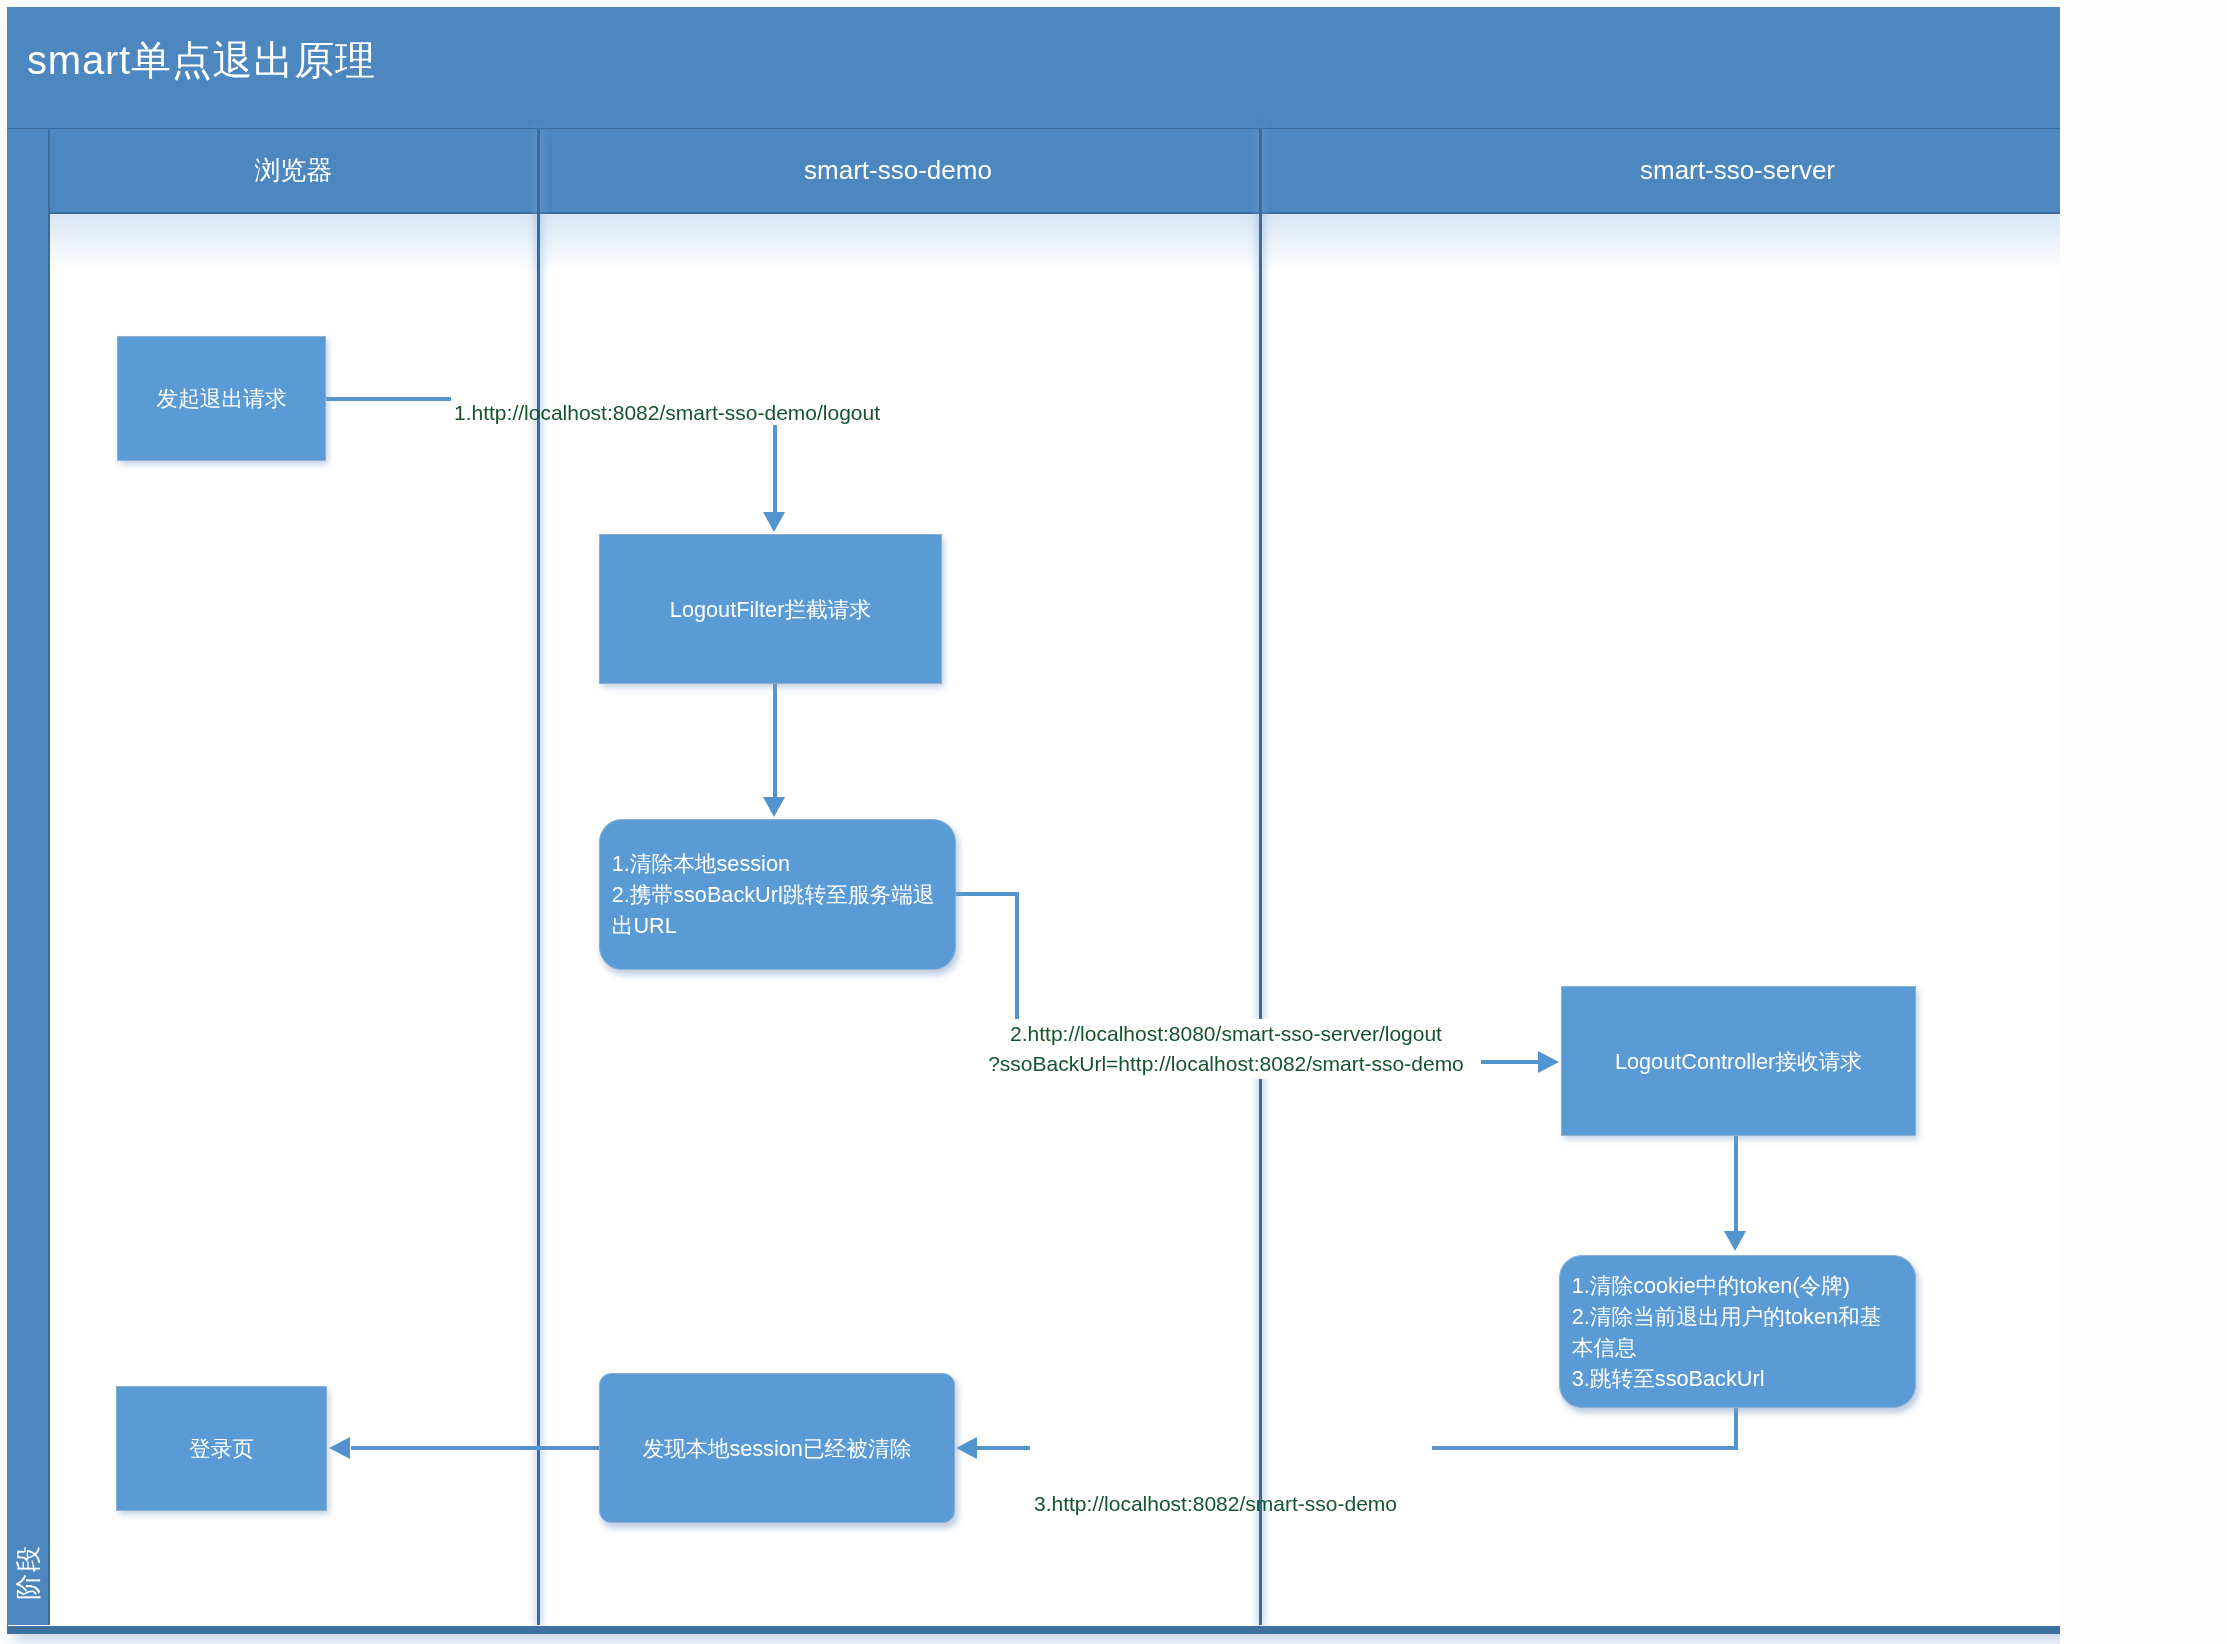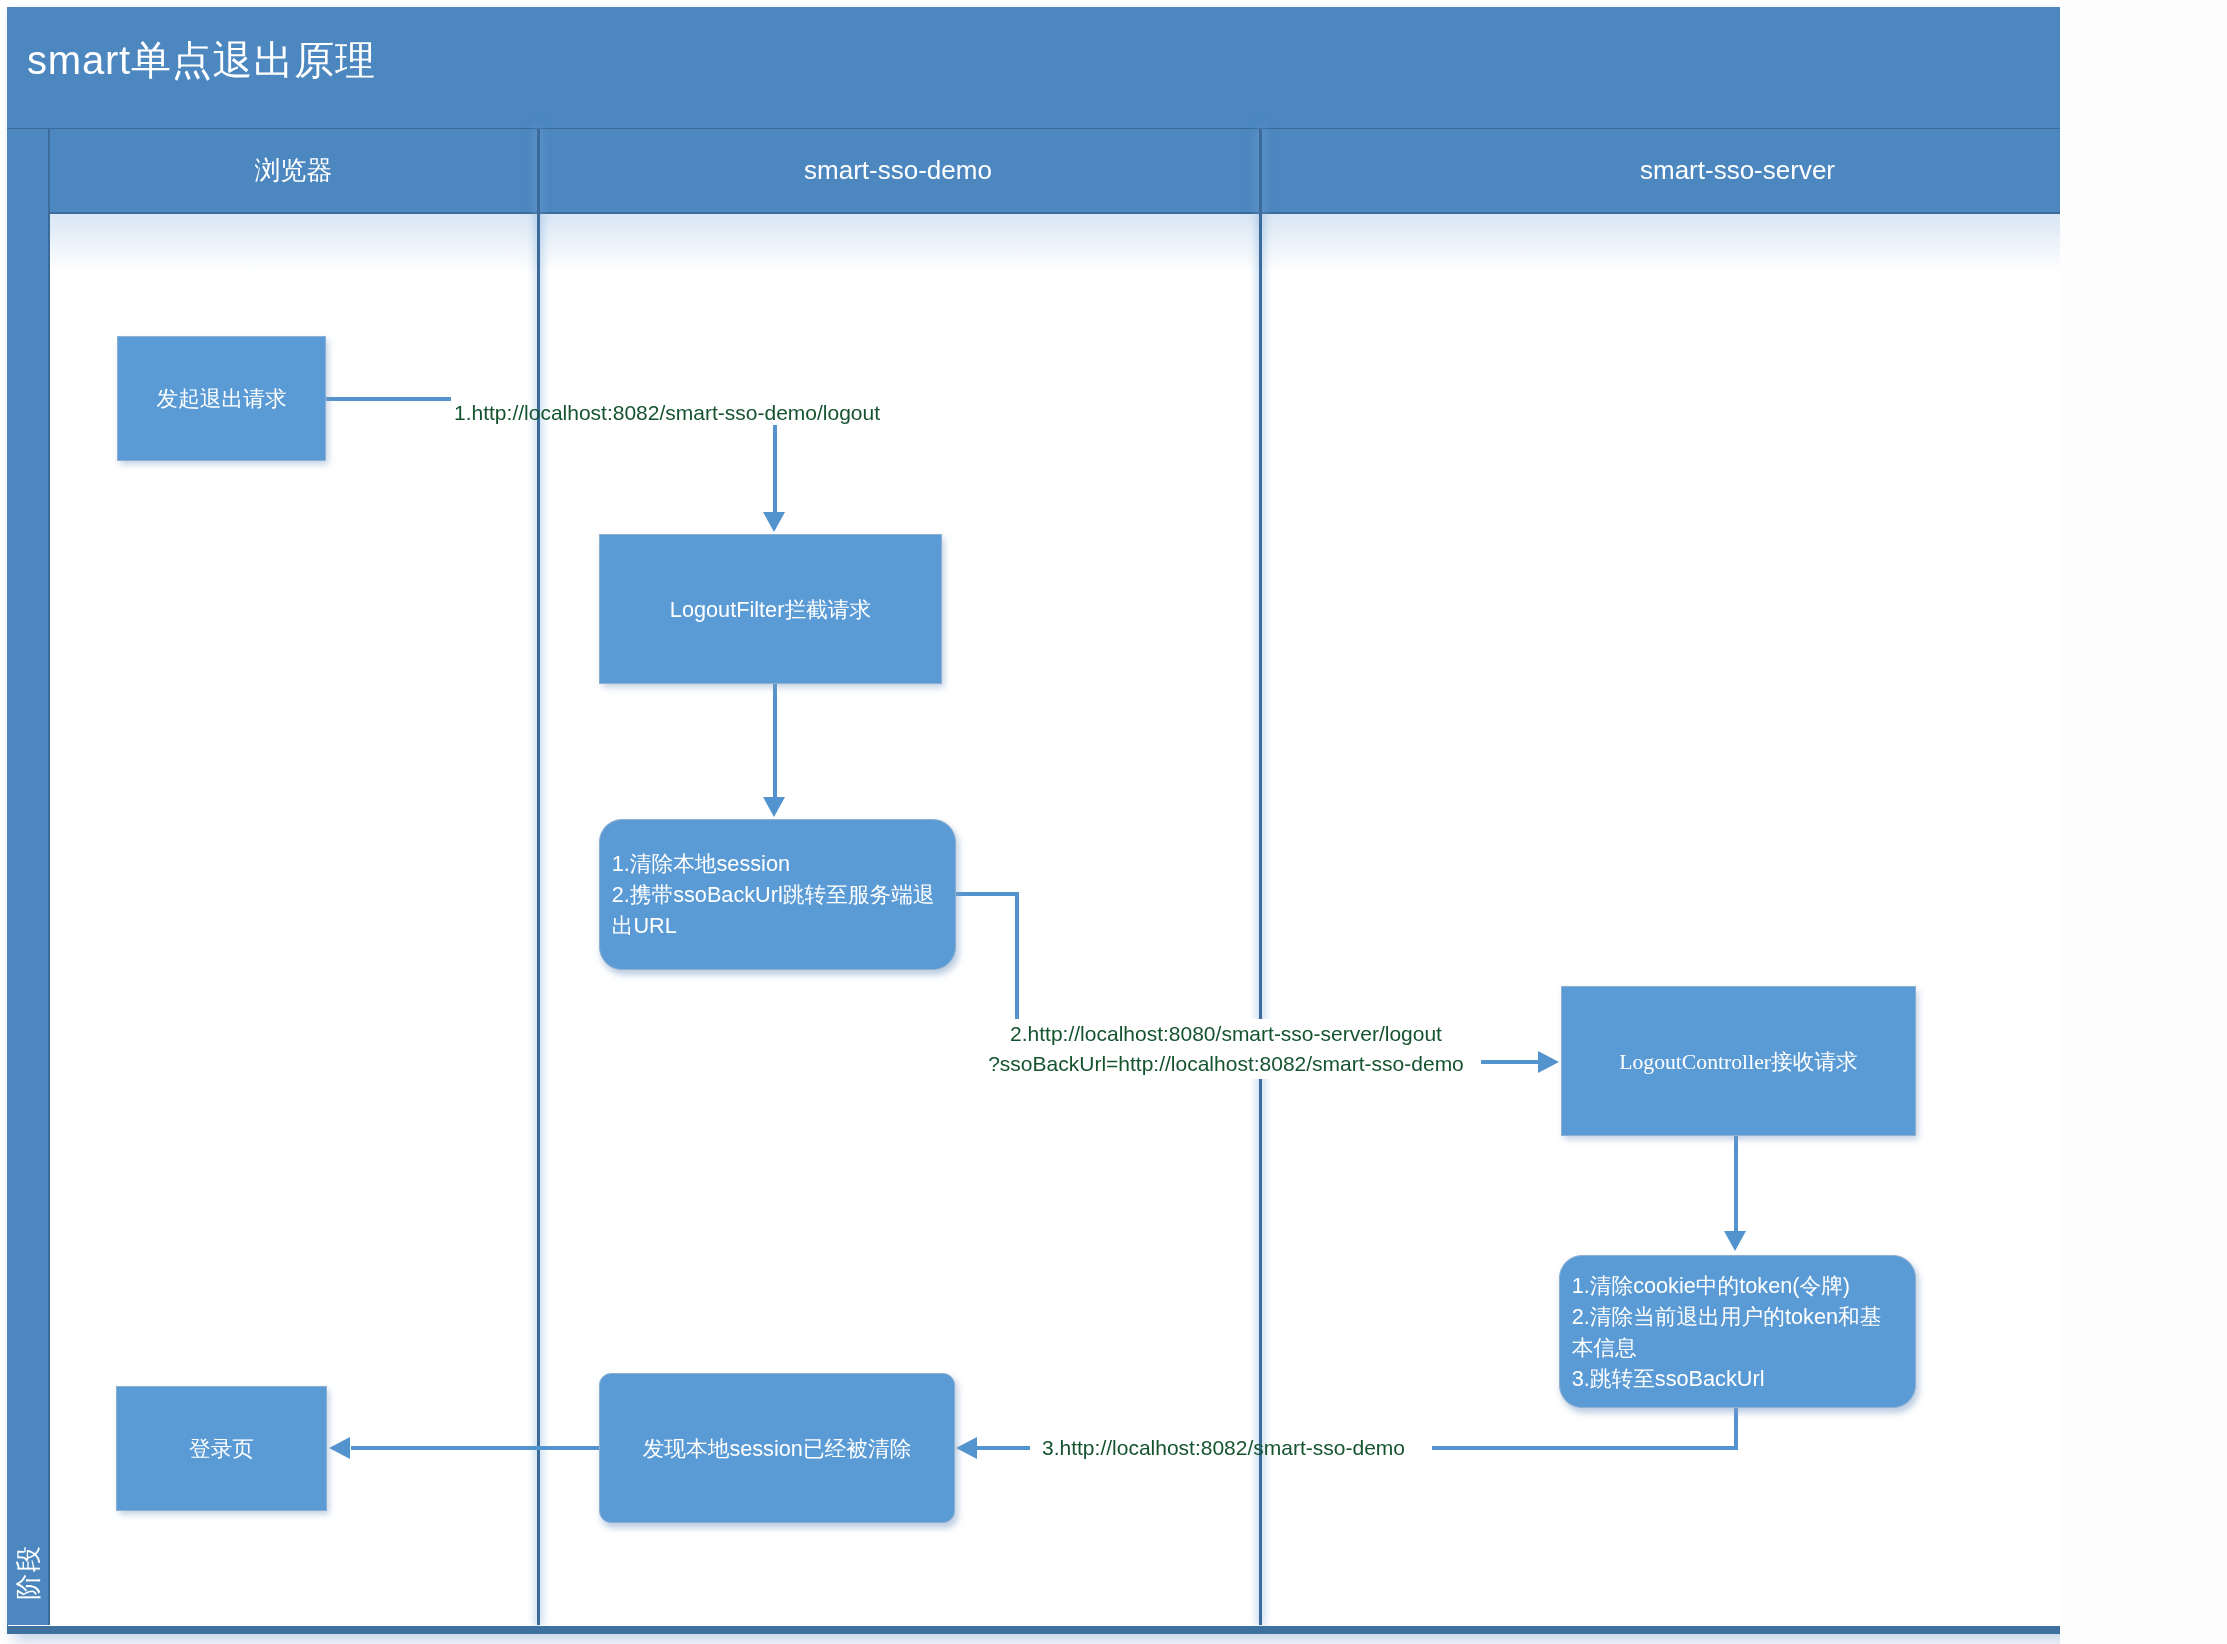--- a/index.html
+++ b/index.html
@@ -90,35 +90,35 @@
   <div class="edge-label block" style="left:955px; top:1019px; width:542px;">2.http://localhost:8080/smart-sso-server/logout
 ?ssoBackUrl=http://localhost:8082/smart-sso-demo</div>
   <div class="line" style="left:1481px; top:1060px; width:57px; height:4.2px;"></div>
   <div class="arrow right" style="left:1538px; top:1051px;"></div>
 
   <div class="line" style="left:1734px; top:1136px; width:4.2px; height:95px;"></div>
   <div class="arrow down" style="left:1724px; top:1231px;"></div>
 
   <div class="line" style="left:1734px; top:1406px; width:4.2px; height:42px;"></div>
   <div class="line" style="left:1432px; top:1446px; width:306px; height:4.2px;"></div>
-  <div class="edge-label" style="left:1034px; top:1436px;margin-left:8px;">3.http://localhost:8082/smart-sso-demo</div>
+  <div class="edge-label" style="left:1034px; top:1492px;">3.http://localhost:8082/smart-sso-demo</div>
   <div class="line" style="left:977px; top:1446px; width:53px; height:4.2px;"></div>
   <div class="arrow left" style="left:956px; top:1437px;"></div>
 
   <div class="line" style="left:351px; top:1446px; width:248px; height:4.2px;"></div>
   <div class="arrow left" style="left:329px; top:1437px;"></div>
 
   <div class="node center" style="left:117px; top:336px; width:209px; height:125px;">发起退出请求</div>
 
   <div class="node center" style="left:599px; top:534px; width:343px; height:150px;">LogoutFilter拦截请求</div>
 
   <div class="node list" style="left:599px; top:819px; width:357px; height:151px;">1.清除本地session
 2.携带ssoBackUrl跳转至服务端退出URL</div>
 
-  <div class="node center" style="left:1561px; top:986px; width:355px; height:150px;font-family:Liberation Serif, serif;">LogoutController接收请求</div>
+  <div class="node center" style="left:1561px; top:986px; width:355px; height:150px;">LogoutController接收请求</div>
 
   <div class="node list" style="left:1559px; top:1255px; width:357px; height:153px;">1.清除cookie中的token(令牌)
 2.清除当前退出用户的token和基本信息
 3.跳转至ssoBackUrl</div>
 
   <div class="node center" style="left:599px; top:1373px; width:356px; height:150px;border-radius:12px;">发现本地session已经被清除</div>
 
   <div class="node center" style="left:116px; top:1386px; width:211px; height:125px;">登录页</div>
 
 </div>

